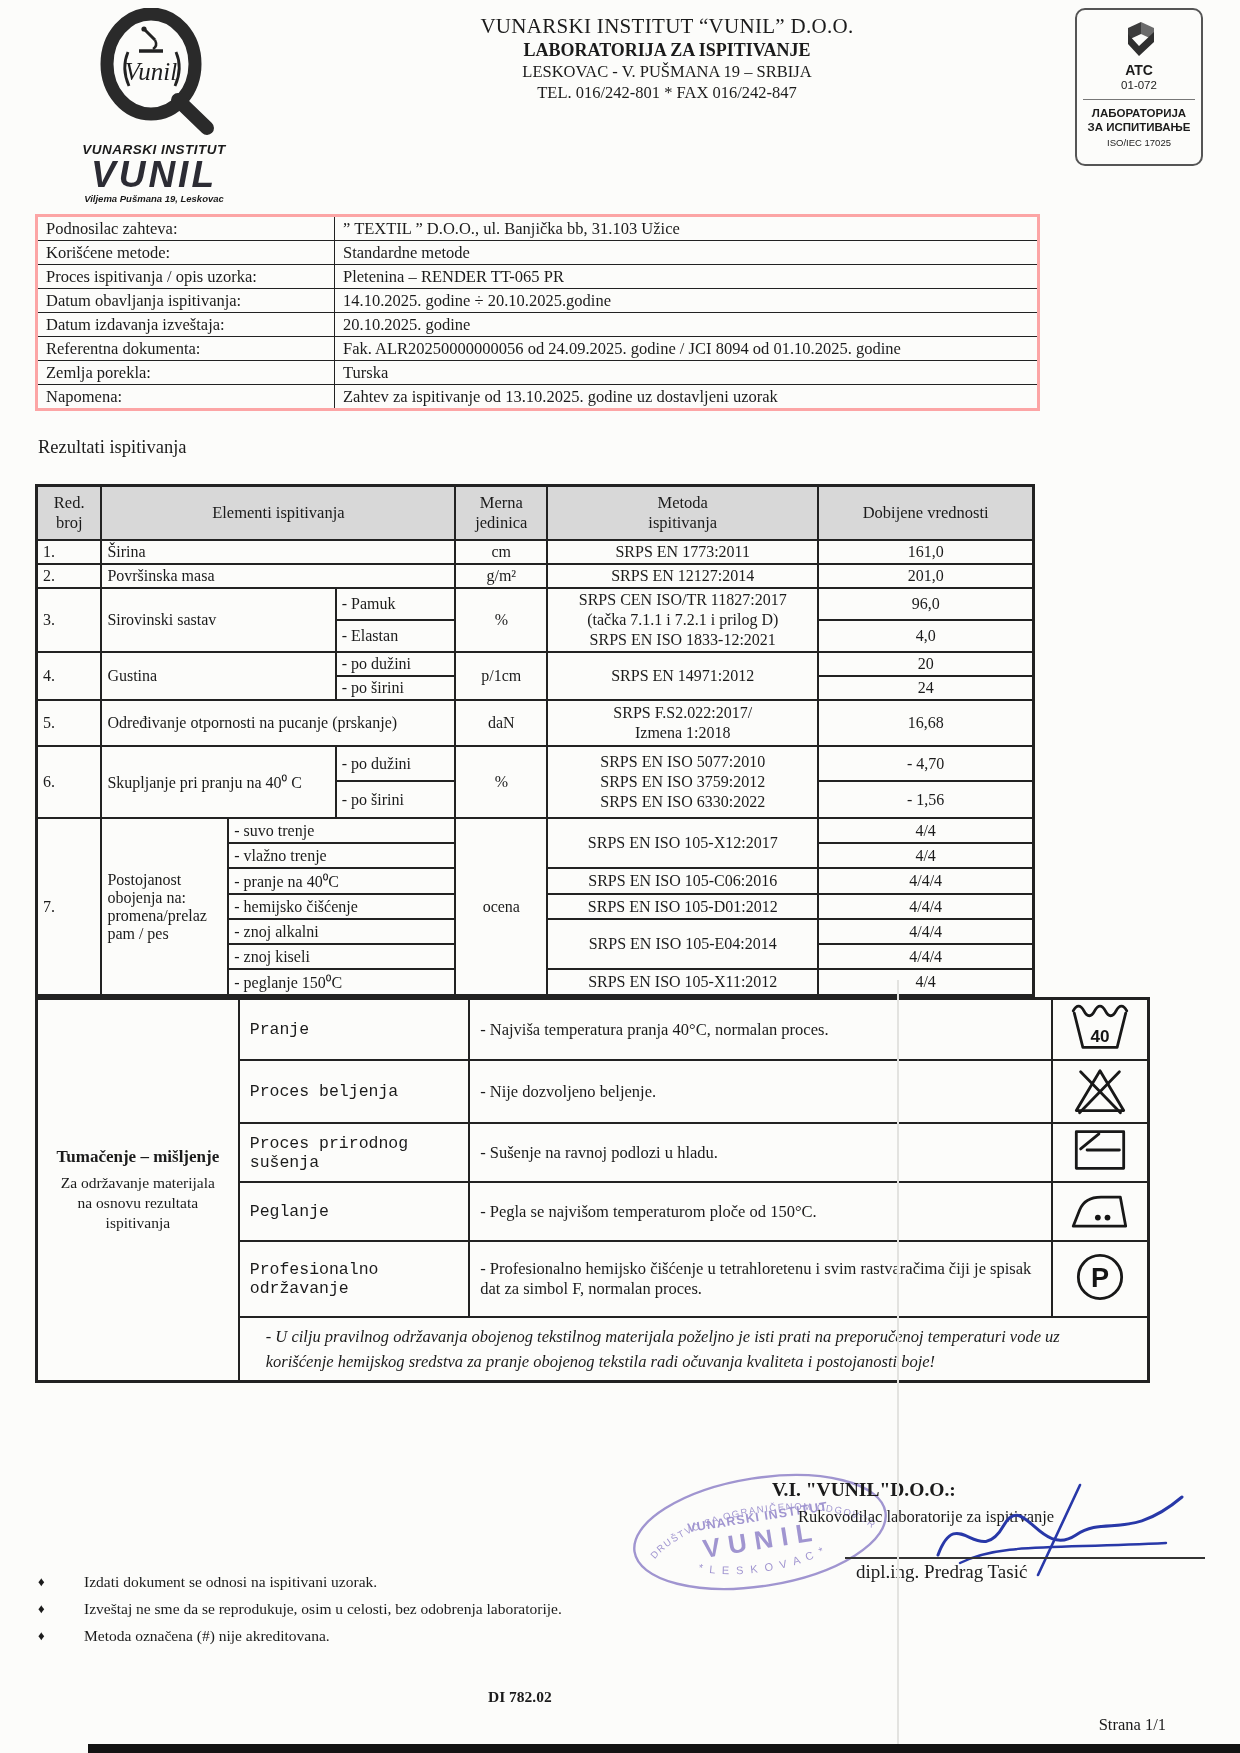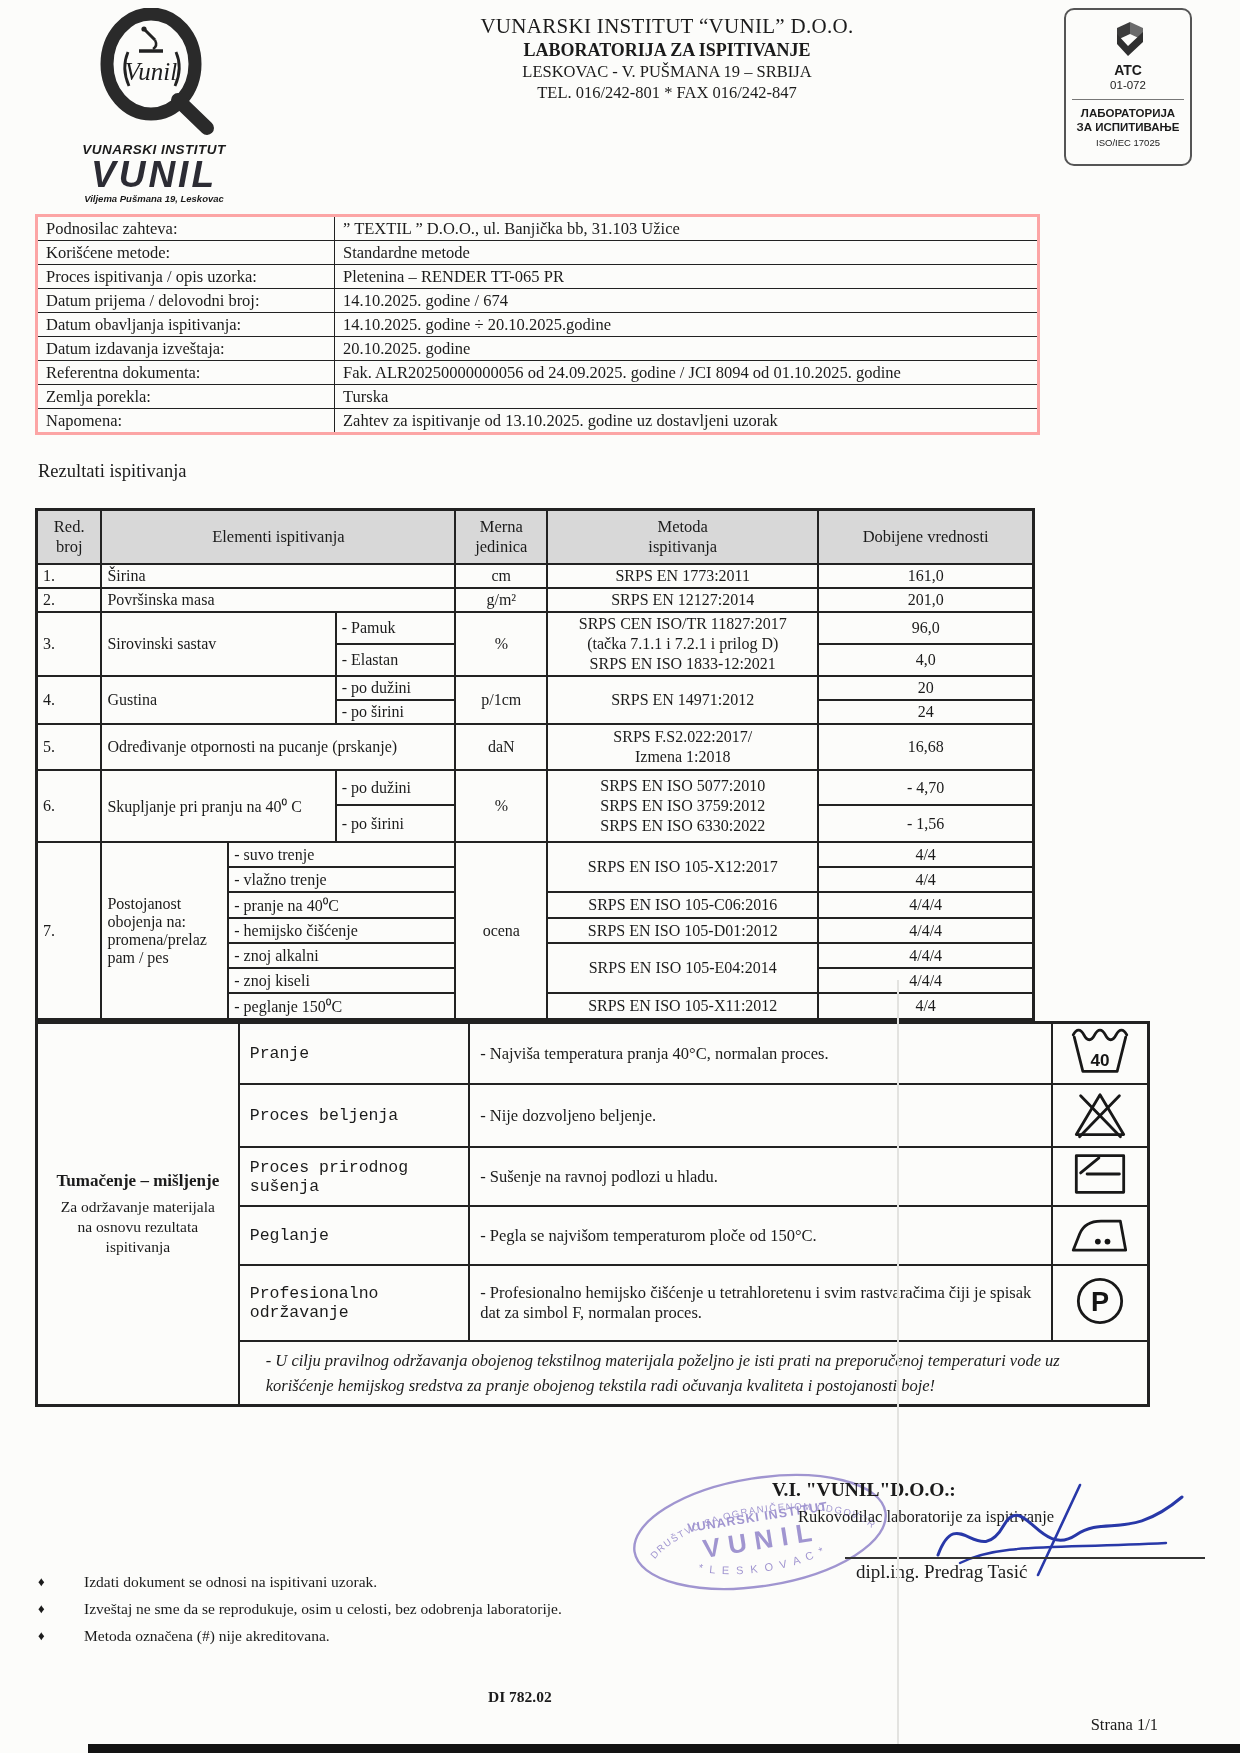--- a/index.html
+++ b/index.html
@@ -14,21 +14,21 @@
               font-size:37px;letter-spacing:3px;line-height:.95;color:#2c2c34;}
   .logo-line3{font-family:"Liberation Sans",sans-serif;font-weight:bold;font-style:italic;
               font-size:9.5px;margin-top:1px;}
   .center-block{flex:1;text-align:center;padding-top:6px;}
   .org-name{font-size:21px;font-weight:normal;letter-spacing:.3px;}
   .lab-line{font-size:18px;font-weight:bold;margin-top:1px;}
   .addr-line{font-size:16.5px;margin-top:1px;}
   .tel-line{font-size:16.5px;margin-top:1px;}
   .report-title{margin-top:26px;font-size:22px;font-weight:bold;font-style:italic;letter-spacing:.5px;}
   .report-no{display:inline-block;border-bottom:2.5px solid #222;padding:0 28px 2px 12px;margin-left:8px;}
-  .badge-block{width:150px;flex:none;display:flex;justify-content:flex-start;}
+  .badge-block{width:150px;flex:none;display:flex;justify-content:center;}
   .badge{border:2px solid #555;border-radius:10px;width:128px;height:158px;padding:6px 4px 4px;
          text-align:center;font-family:"Liberation Sans",sans-serif;box-sizing:border-box;}
   .badge-atc{font-weight:bold;font-size:14px;margin-top:2px;}
   .badge-code{font-size:11.5px;margin-top:1px;}
   .badge-div{border-top:1.5px solid #777;margin:8px 2px 6px;}
   .badge-cy{font-size:11.5px;font-weight:bold;line-height:1.25;}
   .badge-iso{font-size:9.5px;margin-top:2px;}
   
   table{border-collapse:collapse;}
   .info-table{margin:10px 0 0 35px;width:1005px;border:3px solid #fca5a5;font-size:16.5px;}
@@ -59,21 +59,21 @@
   .stamp{position:absolute;left:628px;top:18px;transform:rotate(-9deg);opacity:.8;}
   .sig-company{position:absolute;left:772px;top:24px;font-size:19.5px;font-weight:bold;}
   .sig-role{position:absolute;left:798px;top:52px;font-size:16.5px;}
   .sig-svg{position:absolute;left:930px;top:28px;}
   .sig-line{position:absolute;left:845px;top:102px;width:360px;border-top:2px solid #333;}
   .sig-name{position:absolute;left:856px;top:106px;font-size:19px;}
   .footnotes{position:absolute;left:38px;top:118px;font-size:15.5px;}
   .fn-row{display:flex;margin-bottom:9px;}
   .fn-bullet{width:46px;flex:none;font-size:13px;padding-top:1px;}
   .doc-code{position:absolute;left:488px;top:233px;font-weight:bold;font-size:15.5px;}
-  .strana{position:absolute;right:82px;top:260px;font-size:16.5px;}
+  .strana{position:absolute;right:74px;top:260px;font-size:16.5px;}
   .scan-bar{position:absolute;left:88px;bottom:0;width:1152px;height:9px;background:#131313;}
   .scan-line{position:absolute;left:897px;top:980px;width:2px;height:773px;background:#e3e3e0;}
   svg .ink{stroke:#181818;fill:none;stroke-width:2.6;stroke-linecap:round;stroke-linejoin:round;}
 </style>
 </head>
 <body>
 
 <div class="page">
 
   <div class="header-row">
@@ -129,24 +129,20 @@
         </tr>
       <tr>
           <td class="lbl">Korišćene metode:</td>
           <td>Standardne metode</td>
         </tr>
       <tr>
           <td class="lbl">Proces ispitivanja / opis uzorka:</td>
           <td>Pletenina – RENDER TT-065 PR</td>
         </tr>
       <tr>
-          <td class="lbl">Datum prijema / delovodni broj:</td>
-          <td>14.10.2025.  godine   /    674</td>
-        </tr>
-      <tr>
           <td class="lbl">Datum obavljanja ispitivanja:</td>
           <td>14.10.2025.  godine ÷ 20.10.2025.godine</td>
         </tr>
       <tr>
           <td class="lbl">Datum izdavanja izveštaja:</td>
           <td>20.10.2025. godine</td>
         </tr>
       <tr>
           <td class="lbl">Referentna dokumenta:</td>
           <td>Fak. ALR20250000000056 od 24.09.2025. godine  /  JCI 8094 od 01.10.2025. godine</td>

